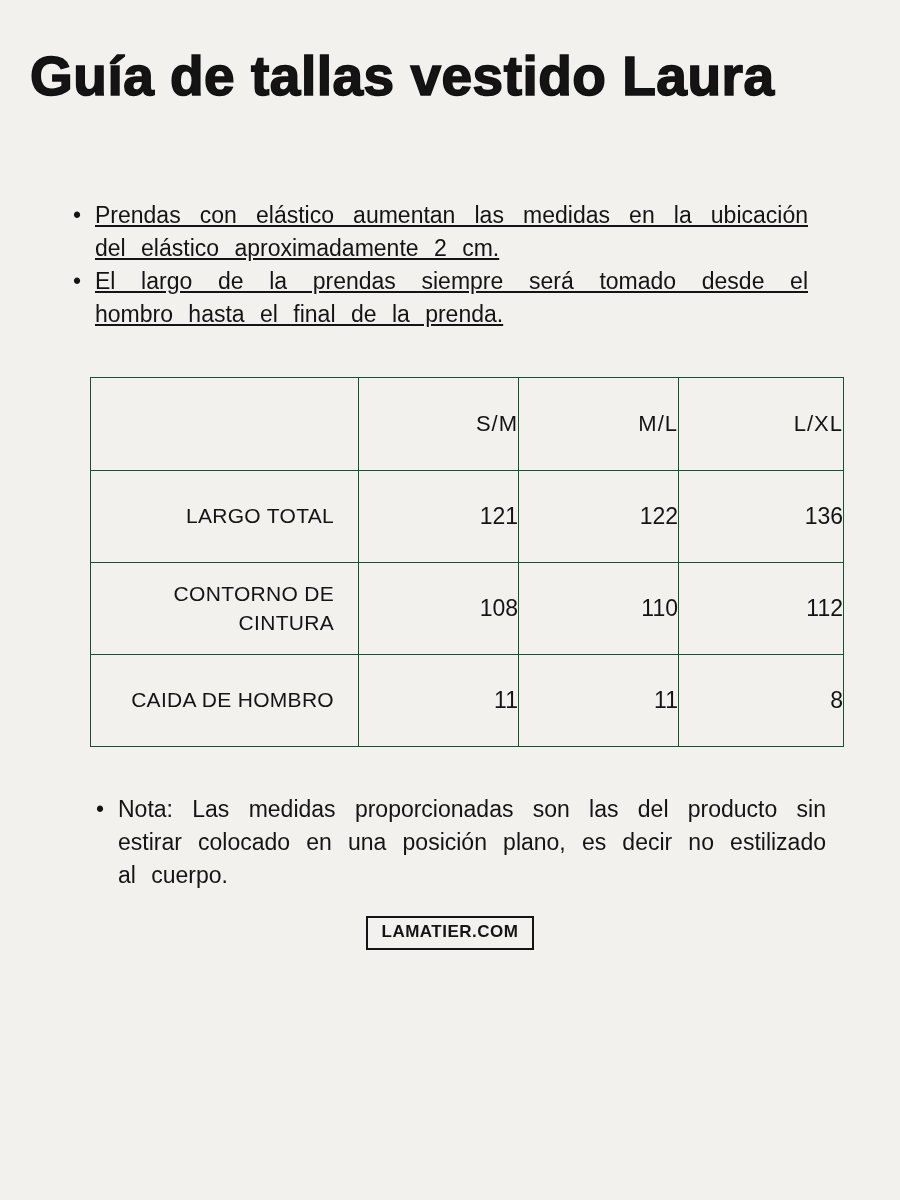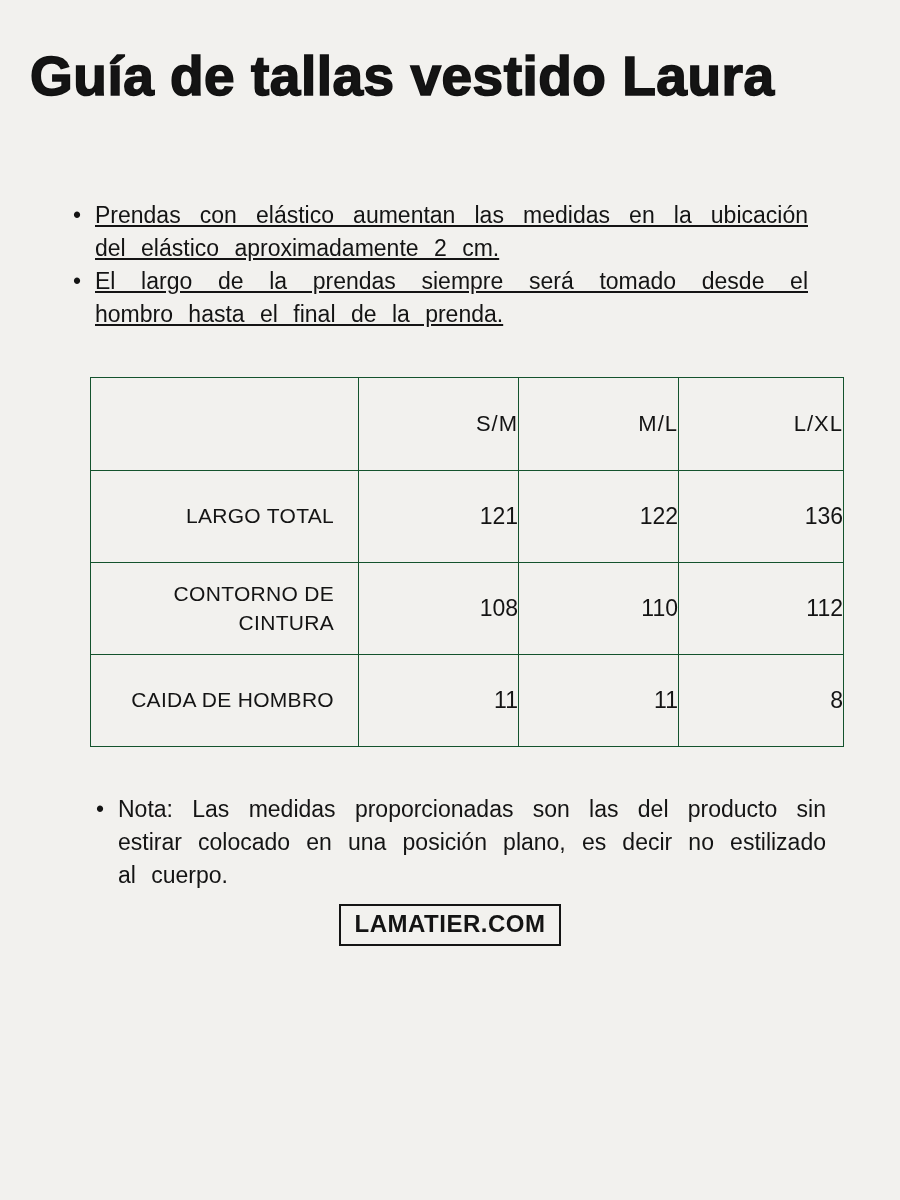--- a/index.html
+++ b/index.html
@@ -96,25 +96,25 @@
     position: absolute;
     left: 1px;
     top: 0;
   }
   .note-label {
     font-weight: normal;
   }
 
   
   .brand-badge {
-    margin: 12px auto 0;
+    margin: 24px auto 0;
     width: fit-content;
     border: 2px solid #141414;
     padding: 4px 14px 6px;
-    font-size: 24px;
+    font-size: 17px;
     font-weight: bold;
     letter-spacing: 0.5px;
   }
 </style>
 </head>
 <body>
 
 <h1 class="page-title">Guía de tallas vestido Laura</h1>
 
 <div class="considerations">

